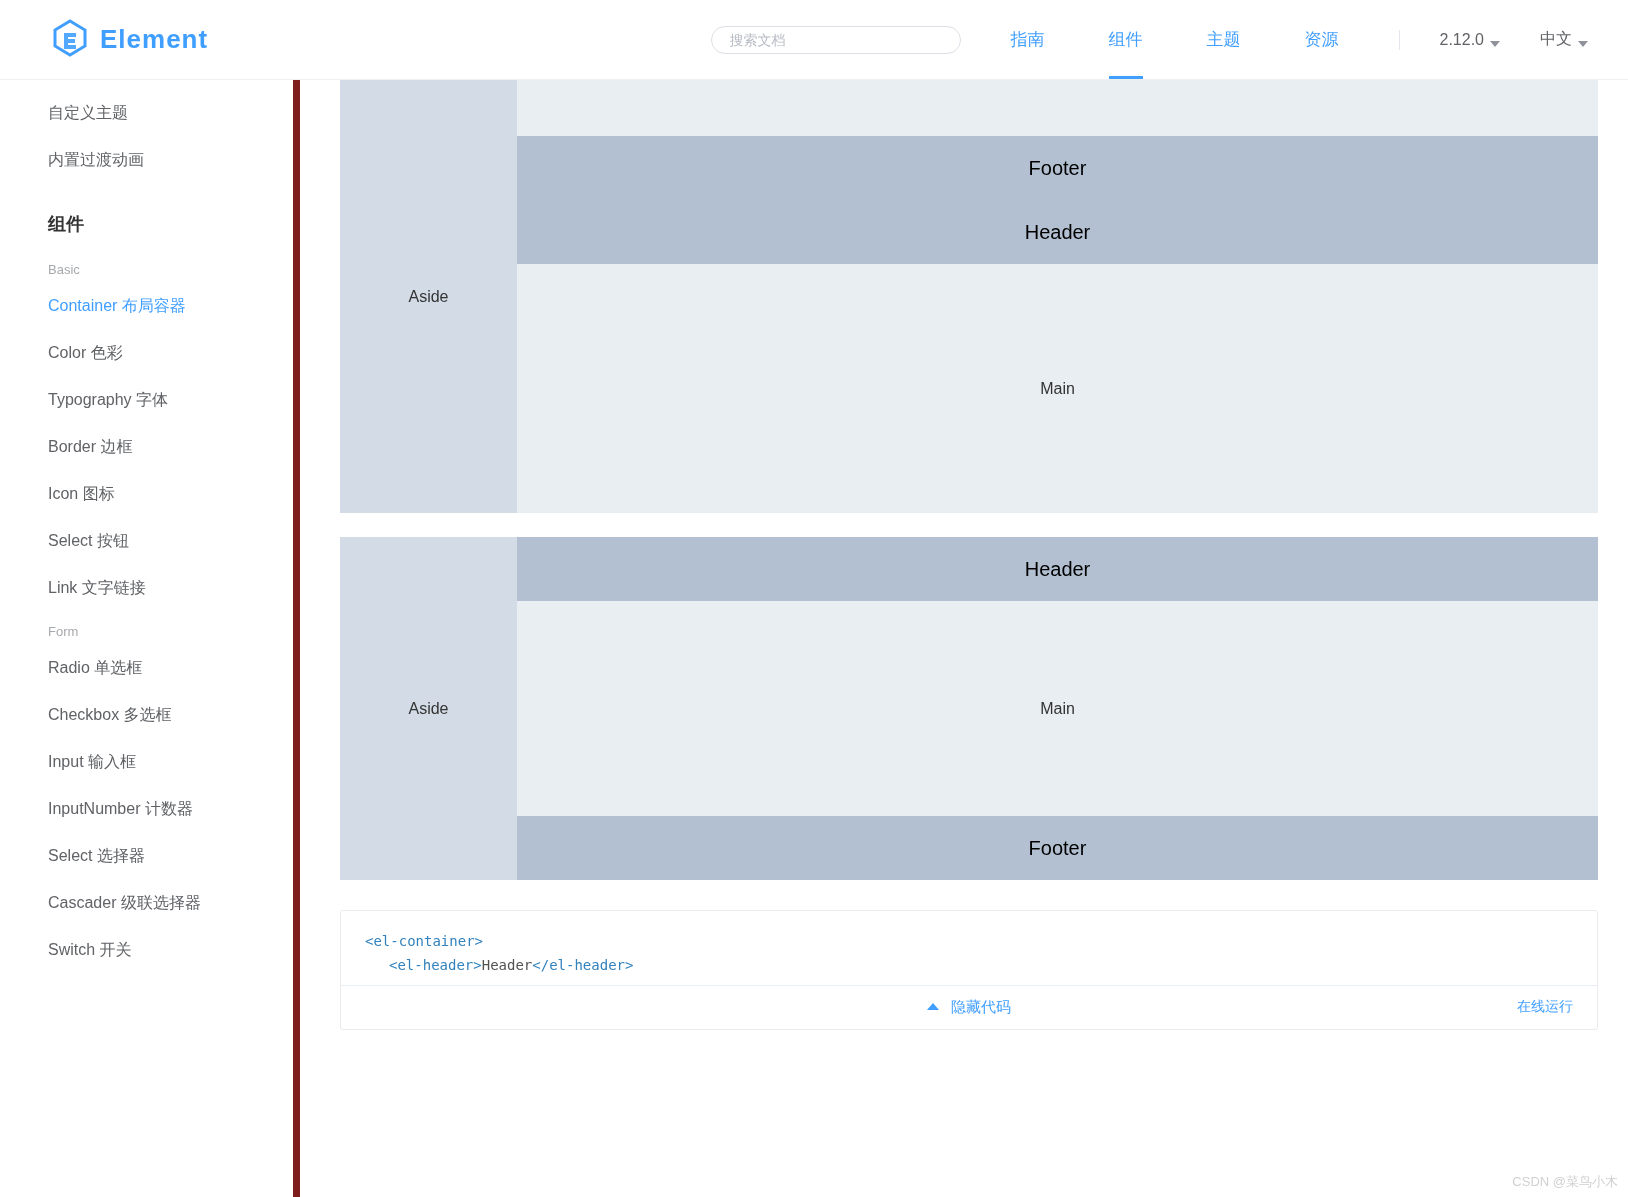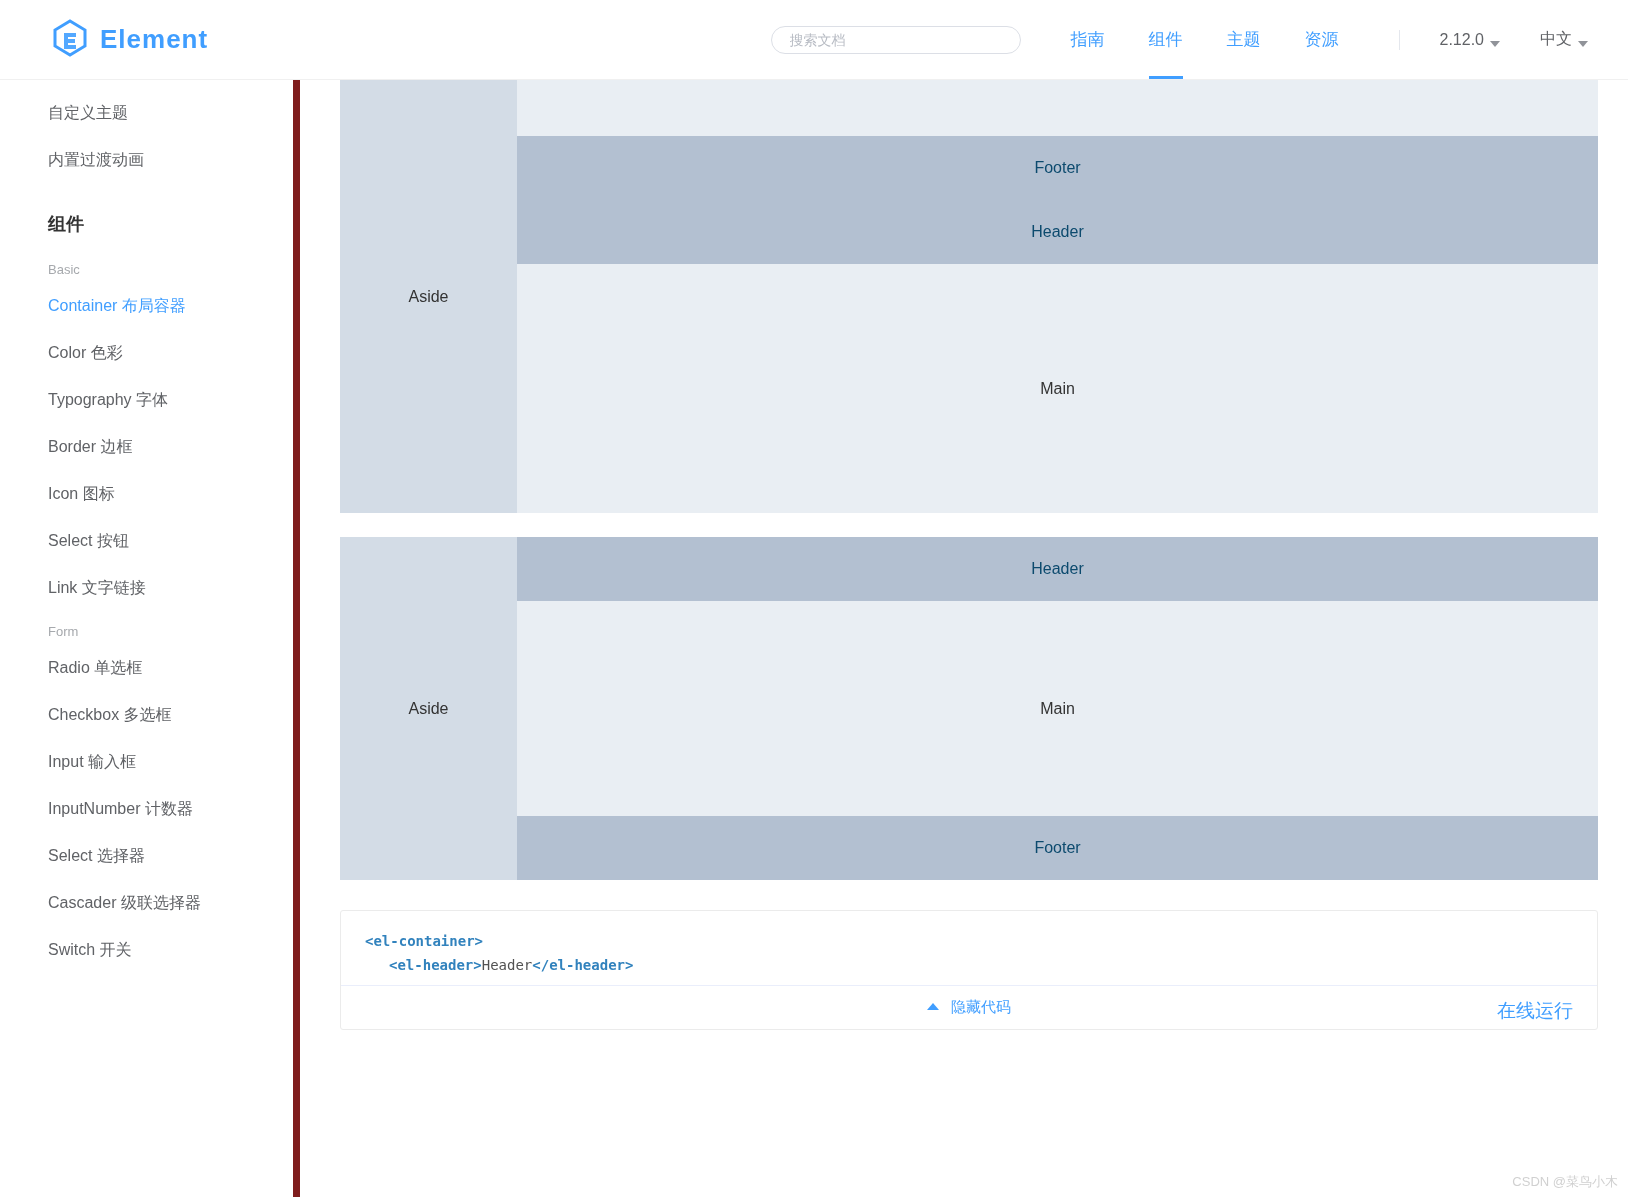--- a/index.html
+++ b/index.html
@@ -22,21 +22,21 @@
 .logo svg { width: 40px; height: 40px; }
 .logo-text { font-size: 26px; font-weight: 600; letter-spacing: 1px; }
 .header-center { margin-left: auto; display: flex; align-items: center; }
 .search-box {
   width: 250px; height: 28px;
   border: 1px solid #dcdfe6; border-radius: 18px;
   padding: 0 18px; font-size: 14px; color: #606266;
   outline: none;
 }
 .search-box::placeholder { color: #b8bcc4; }
-.nav-links { display: flex; align-items: center; gap: 44px; margin-left: 50px; }
+.nav-links { display: flex; align-items: center; gap: 64px; margin-left: 50px; }
 .nav-link {
   font-size: 17px; color: #409EFF; cursor: pointer;
   padding: 28px 0; position: relative;
 }
 .nav-link.active { color: #409EFF; }
 .nav-link.active::after {
   content: ""; position: absolute; bottom: 0; left: 0; right: 0;
   height: 3px; background: #409EFF;
 }
 .header-right { display: flex; align-items: center; gap: 40px; margin-left: 60px; }
@@ -73,22 +73,22 @@
 
 .main { flex: 1; padding: 0 30px 20px 40px; }
 .demo-block { margin-bottom: 24px; }
 .el-container { display: flex; }
 .el-container.vertical { flex-direction: column; }
 .el-aside {
   width: 177px; background: #D3DCE6; color: #333;
   text-align: center; line-height: 200px; font-size: 16px;
 }
 .el-header, .el-footer {
-  height: 64px; background: #B3C0D1; color: #0c4a6e;
-  text-align: center; line-height: 64px; font-size: 16px;
+  height: 64px; background: #B3C0D1; color: #000000;
+  text-align: center; line-height: 64px; font-size: 20px;
 }
 .el-main {
   background: #E9EEF3; color: #333; text-align: center;
   height: 215px; line-height: 215px; font-size: 16px;
 }
 .demo1 .el-aside { height: 433px; line-height: 433px; }
 .demo1-top-main { height: 56px; line-height: 56px; }
 .demo2-wrap { margin-top: 0; }
 .demo2 .el-aside { height: 343px; line-height: 343px; }
 
@@ -96,35 +96,35 @@
 .code-block {
   border: 1px solid #ebebeb; border-radius: 3px;
   margin-top: 30px;
 }
 .code-body {
   padding: 18px 24px 8px 24px;
   font-family: Menlo, Monaco, Consolas, monospace;
   font-size: 14px; line-height: 24px;
   color: #525252;
 }
-.tag-open, .tag-close { color: #3182bd; font-weight: bold; }
+.tag-open, .tag-close { color: #3182bd; }
 .tag-text { color: #525252; }
 .code-control {
   text-align: center; padding: 12px 0; position: relative;
   border-top: 1px solid #eaeefb; cursor: pointer;
   color: #409EFF; font-size: 15px;
 }
 .code-control .caret {
   display: inline-block; width: 0; height: 0;
   border-left: 6px solid transparent; border-right: 6px solid transparent;
   border-bottom: 7px solid #409EFF; margin-right: 8px; vertical-align: 2px;
 }
 .online-run {
   position: absolute; right: 24px; top: 12px;
-  color: #409EFF; font-size: 19px;
+  color: #409EFF; font-size: 14px;
 }
 .watermark {
   position: fixed; right: 10px; bottom: 6px;
   font-size: 13px; color: #bdbdbd; opacity: .7;
   pointer-events: none;
 }
 </style>
 </head>
 <body>
 

